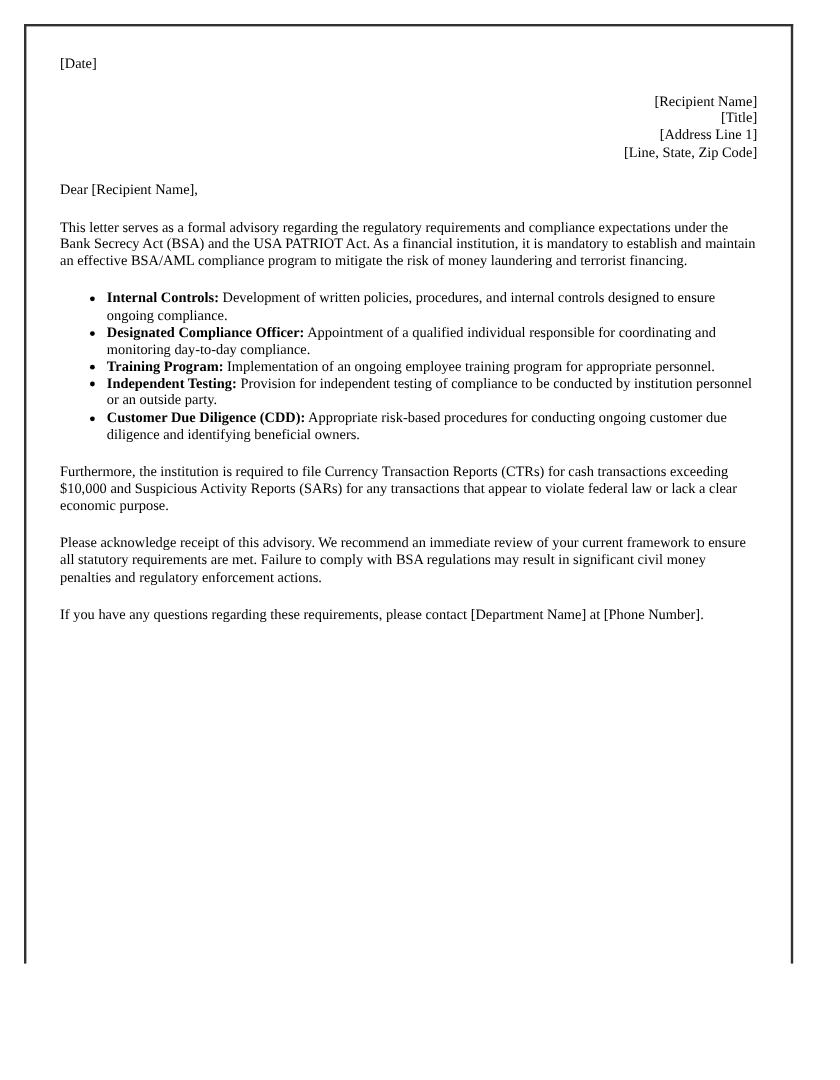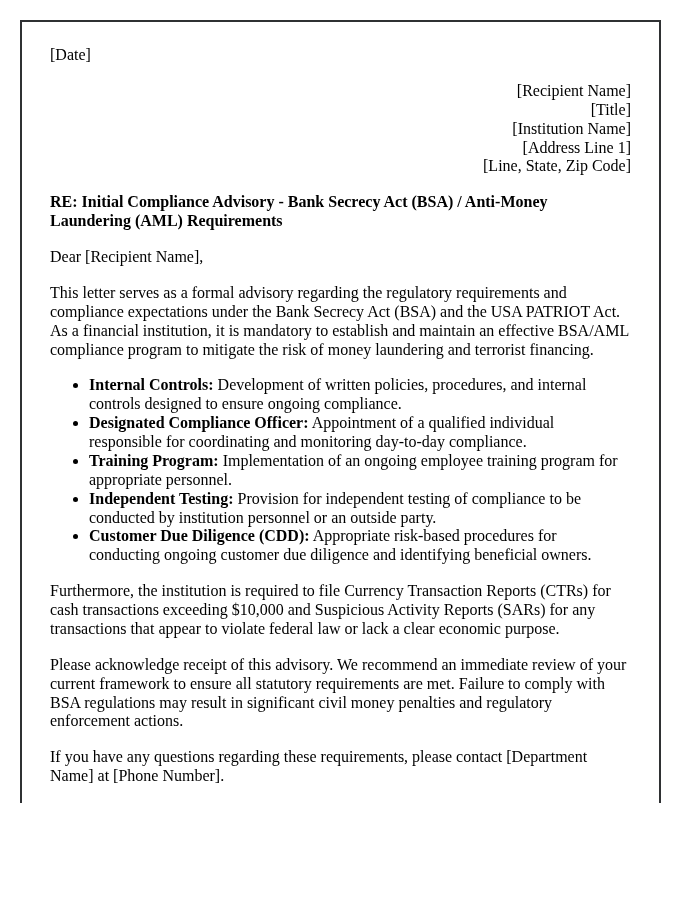--- a/index.html
+++ b/index.html
@@ -20,21 +20,21 @@
     left: 20px;
     top: 20px;
     width: 641px;
     height: 783px;
     box-sizing: border-box;
     border: 2px solid #2f3133;
     border-bottom: none;
     background: #ffffff;
     padding: 24px 28px 0 28px;
     overflow: hidden;
-    font-size: 16px;
+    font-size: 12px;
     line-height: 1.18;
   }
   .block {
     margin: 0 0 17px 0;
   }
   .addr-line {
     margin: 0;
     text-align: right;
   }
   .subject {
@@ -57,26 +57,24 @@
 </head>
 <body>
 
 <div class="letter-page">
 
   <p class="block">[Date]</p>
 
   <div class="block">
     <div class="addr-line">[Recipient Name]</div>
     <div class="addr-line">[Title]</div>
-    <div class="addr-line">[Institution Name]</div>
     <div class="addr-line">[Address Line 1]</div>
     <div class="addr-line">[Line, State, Zip Code]</div>
   </div>
 
-  <p class="block subject">RE: Initial Compliance Advisory - Bank Secrecy Act (BSA) / Anti-Money Laundering (AML) Requirements</p>
 
   <p class="block">Dear [Recipient Name],</p>
 
   <p class="block">This letter serves as a formal advisory regarding the regulatory requirements and compliance expectations under the Bank Secrecy Act (BSA) and the USA PATRIOT Act. As a financial institution, it is mandatory to establish and maintain an effective BSA/AML compliance program to mitigate the risk of money laundering and terrorist financing.</p>
 
 
   <ul class="pillars">
     <li>
       <span class="pillar-title">Internal Controls:</span>
       <span>Development of written policies, procedures, and internal controls designed to ensure ongoing compliance.</span>

